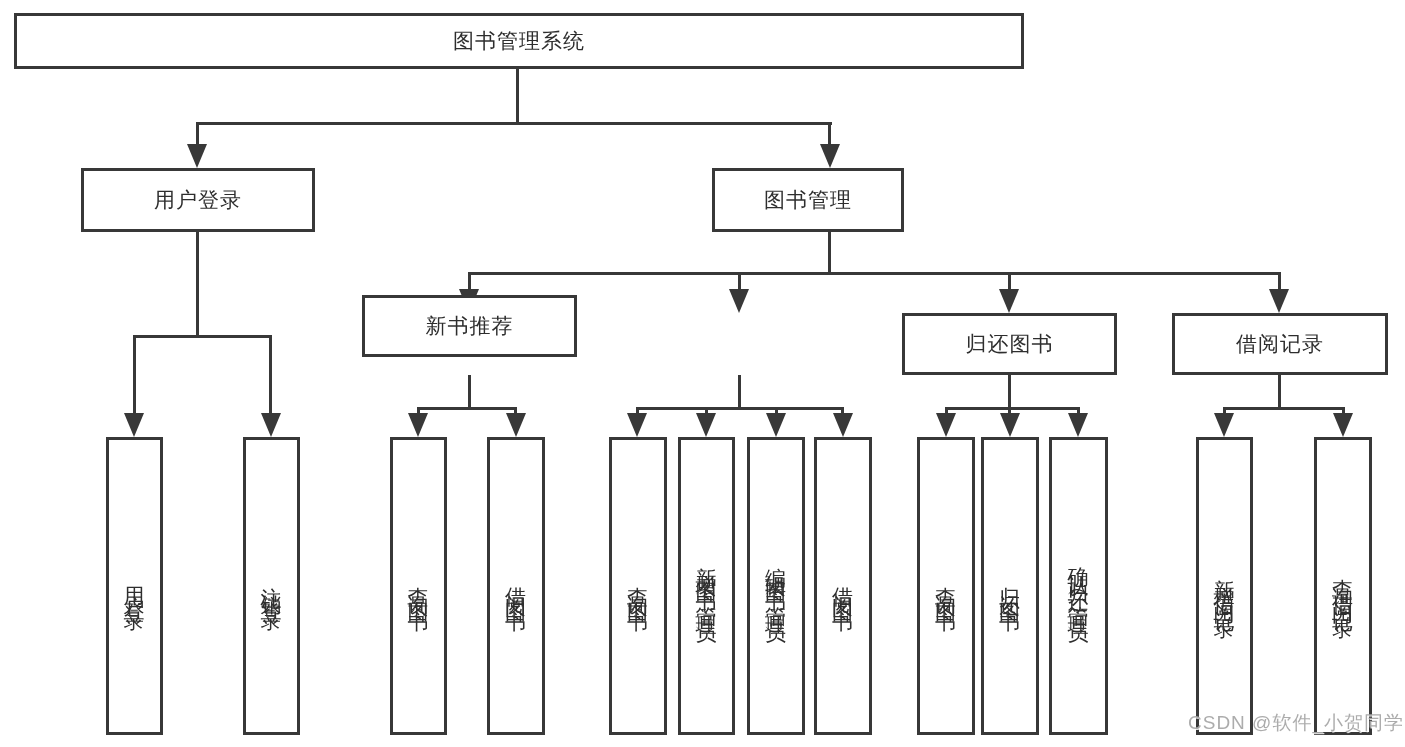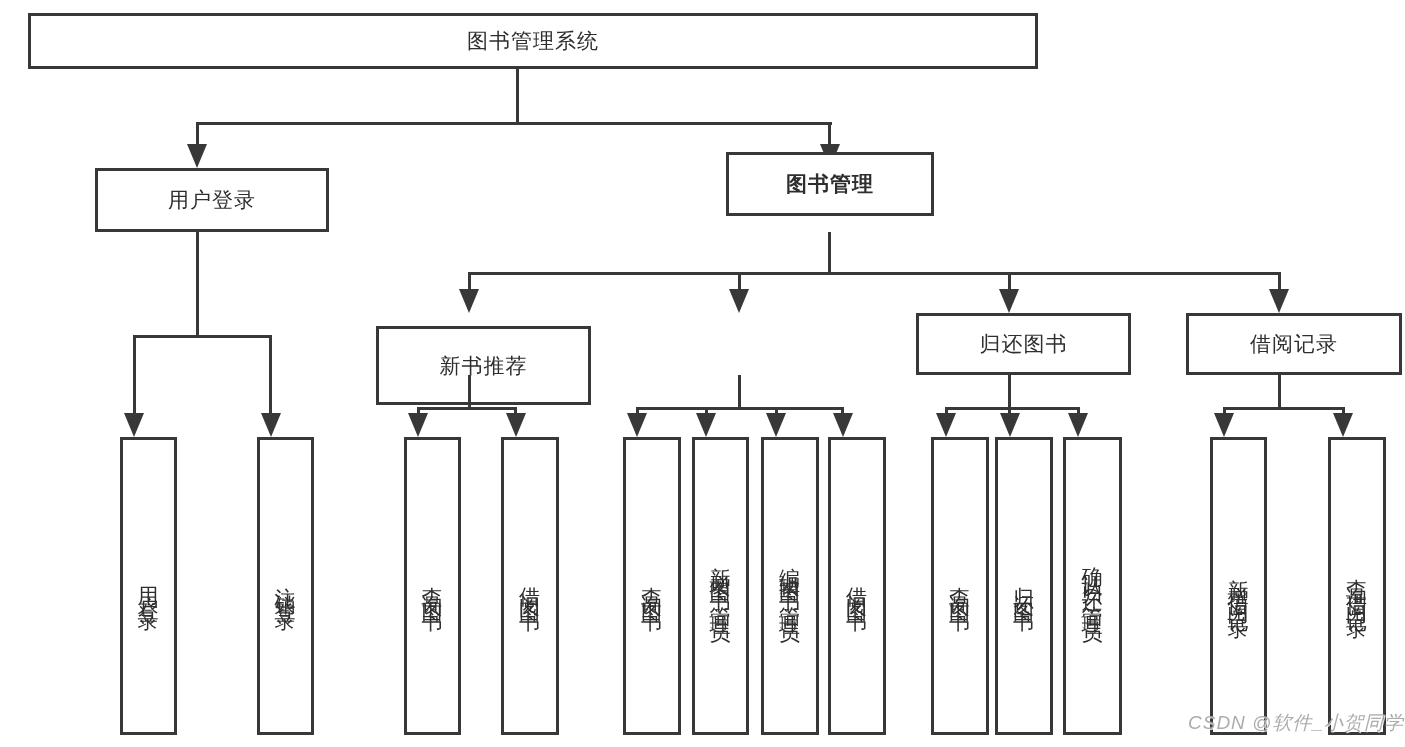--- a/index.html
+++ b/index.html
@@ -17,21 +17,20 @@
     background: #ffffff;
     border: 3px solid #383838;
     box-sizing: border-box;
     display: flex;
     align-items: center;
     justify-content: center;
     color: #2e2e2e;
     font-size: 21px;
     letter-spacing: 1px;
     text-align: center;
-    margin-left: 14px;
   }
   .vbox {
     writing-mode: vertical-rl;
     text-orientation: mixed;
     letter-spacing: 8px;
     padding: 8px 0;
     line-height: 1;
   }
 
   .hline, .vline {
@@ -51,59 +50,58 @@
 
   .watermark {
     position: absolute;
     left: 1188px; top: 710px;
     font-size: 19px;
     color: rgba(168,168,168,0.95);
     text-shadow: 1px 1px 0 rgba(255,255,255,0.85);
     white-space: nowrap;
     letter-spacing: 1px;
     z-index: 5;
-    font-style: italic;
   }
 </style>
 </head>
 <body>
 
 <div class="stage">
 
   <div class="box" style="left:14px; top:13px; width:1010px; height:56px;">图书管理系统</div>
 
   <div class="vline" style="left:516px; top:69px; height:54px;"></div>
   <div class="hline" style="left:196px; top:122px; width:636px;"></div>
   <div class="vline" style="left:196px; top:122px; height:24px;"></div>
   <div class="vline" style="left:828px; top:122px; height:24px;"></div>
   <div class="arrow" style="left:187px; top:144px;"></div>
   <div class="arrow" style="left:820px; top:144px;"></div>
 
   <div class="box" style="left:81px; top:168px; width:234px; height:64px;">用户登录</div>
-  <div class="box" style="left:712px; top:152px; width:208px; height:64px;font-weight:bold;">图书管理</div>
+  <div class="box" style="left:712px; top:168px; width:192px; height:64px;">图书管理</div>
 
   <div class="vline" style="left:196px; top:232px; height:105px;"></div>
   <div class="hline" style="left:133px; top:335px; width:139px;"></div>
   <div class="vline" style="left:133px; top:335px; height:80px;"></div>
   <div class="vline" style="left:269px; top:335px; height:80px;"></div>
   <div class="arrow" style="left:124px; top:413px;"></div>
   <div class="arrow" style="left:261px; top:413px;"></div>
 
   <div class="vline" style="left:828px; top:232px; height:43px;"></div>
   <div class="hline" style="left:468px; top:272px; width:813px;"></div>
   <div class="vline" style="left:468px; top:272px; height:20px;"></div>
   <div class="vline" style="left:738px; top:272px; height:20px;"></div>
   <div class="vline" style="left:1008px; top:272px; height:20px;"></div>
   <div class="vline" style="left:1278px; top:272px; height:20px;"></div>
   <div class="arrow" style="left:459px; top:289px;"></div>
   <div class="arrow" style="left:729px; top:289px;"></div>
   <div class="arrow" style="left:999px; top:289px;"></div>
   <div class="arrow" style="left:1269px; top:289px;"></div>
 
-  <div class="box" style="left:362px; top:326px; width:215px; height:79px;">新书推荐</div>
+  <div class="box" style="left:362px; top:295px; width:215px; height:62px;">新书推荐</div>
   <div class="box" style="left:902px; top:313px; width:215px; height:62px;">归还图书</div>
   <div class="box" style="left:1172px; top:313px; width:216px; height:62px;">借阅记录</div>
 
   <div class="vline" style="left:468px; top:375px; height:35px;"></div>
   <div class="hline" style="left:417px; top:407px; width:100px;"></div>
   <div class="vline" style="left:417px; top:407px; height:9px;"></div>
   <div class="vline" style="left:514px; top:407px; height:9px;"></div>
   <div class="arrow" style="left:408px; top:413px;"></div>
   <div class="arrow" style="left:506px; top:413px;"></div>
 

